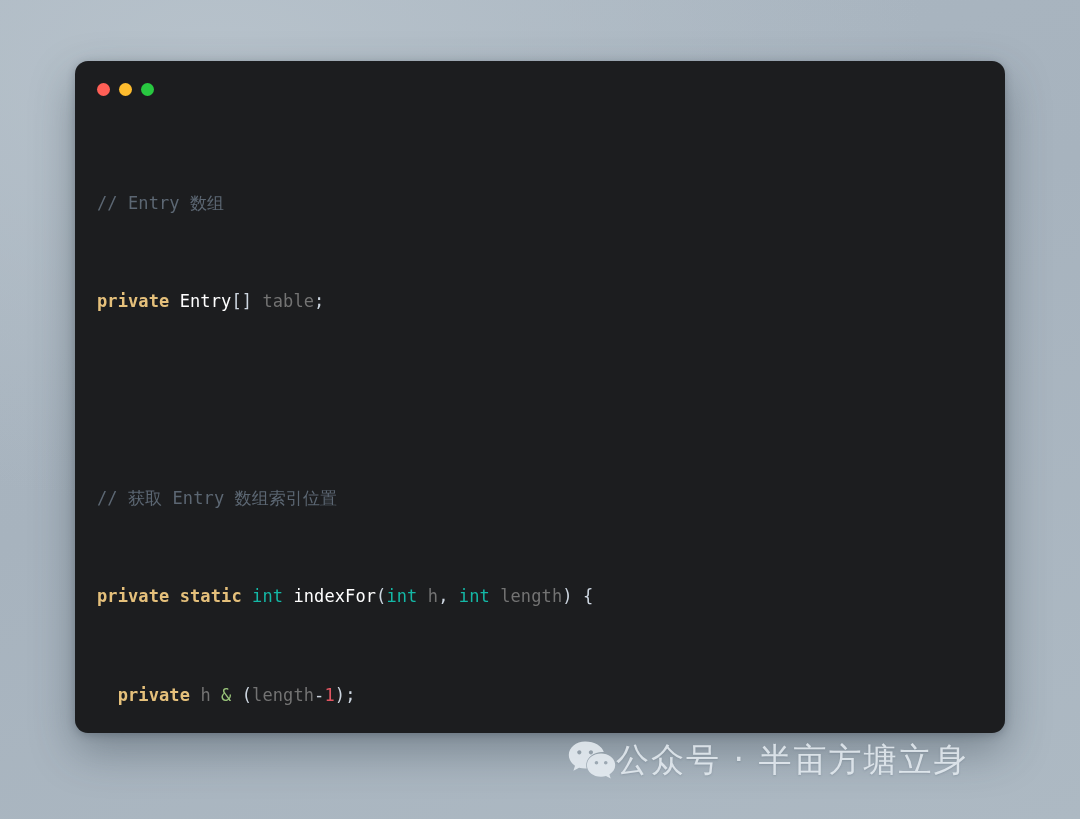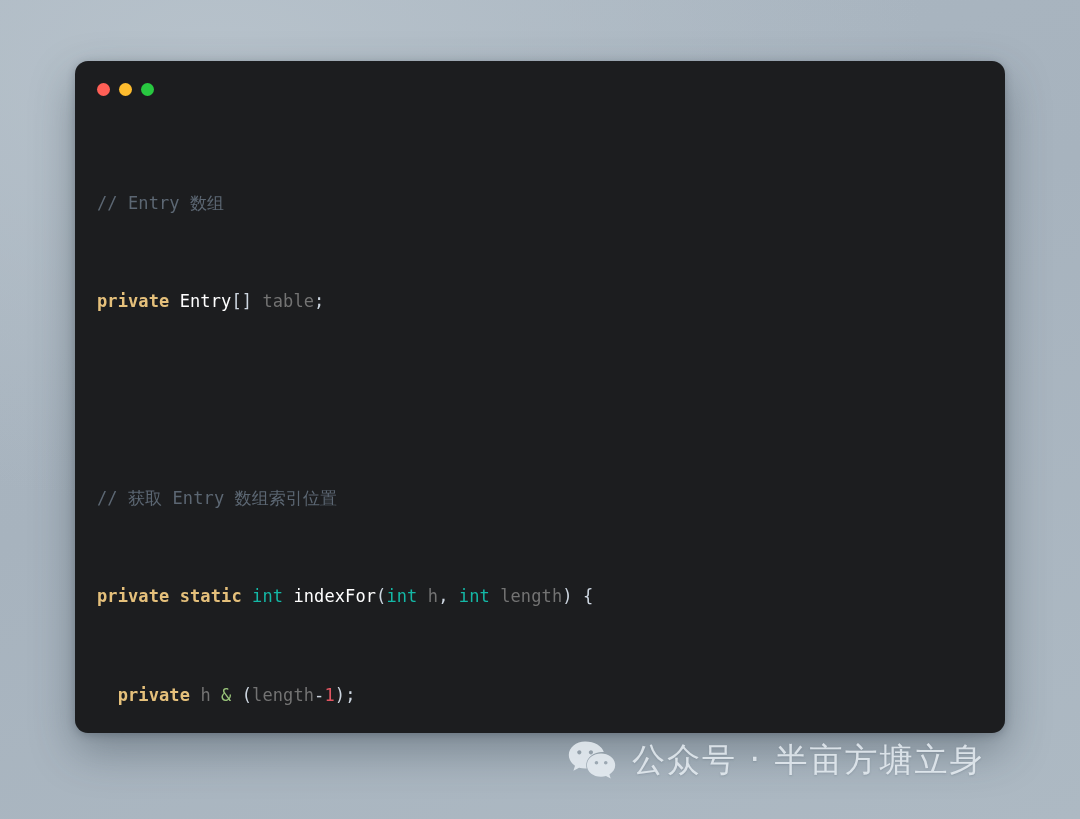--- a/index.html
+++ b/index.html
@@ -78,21 +78,20 @@
   .num  { color: #e05561; }   
   .pun  { color: #cdd6e0; }   
 
   
   #watermark {
     position: absolute;
     left: 568px;
     top: 738px;
     display: flex;
     align-items: center;
-    gap: 16px;
     color: rgba(236,241,246,0.82);
     font-size: 33px;
     font-family: "DejaVu Sans", sans-serif;
     letter-spacing: 2px;
     text-shadow: 0 1px 2px rgba(80,95,110,0.25);
     pointer-events: none;
   }
   #wechat-icon { display: block; }
 </style>
 </head>

